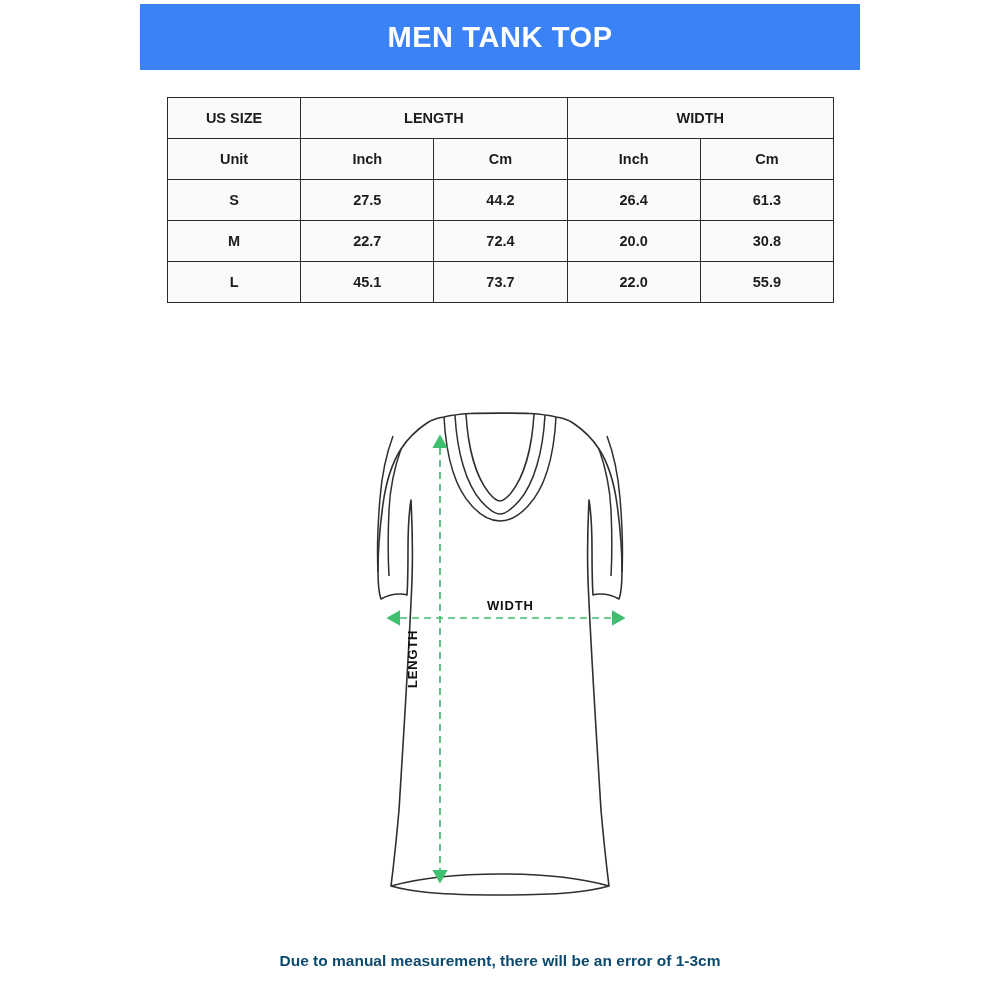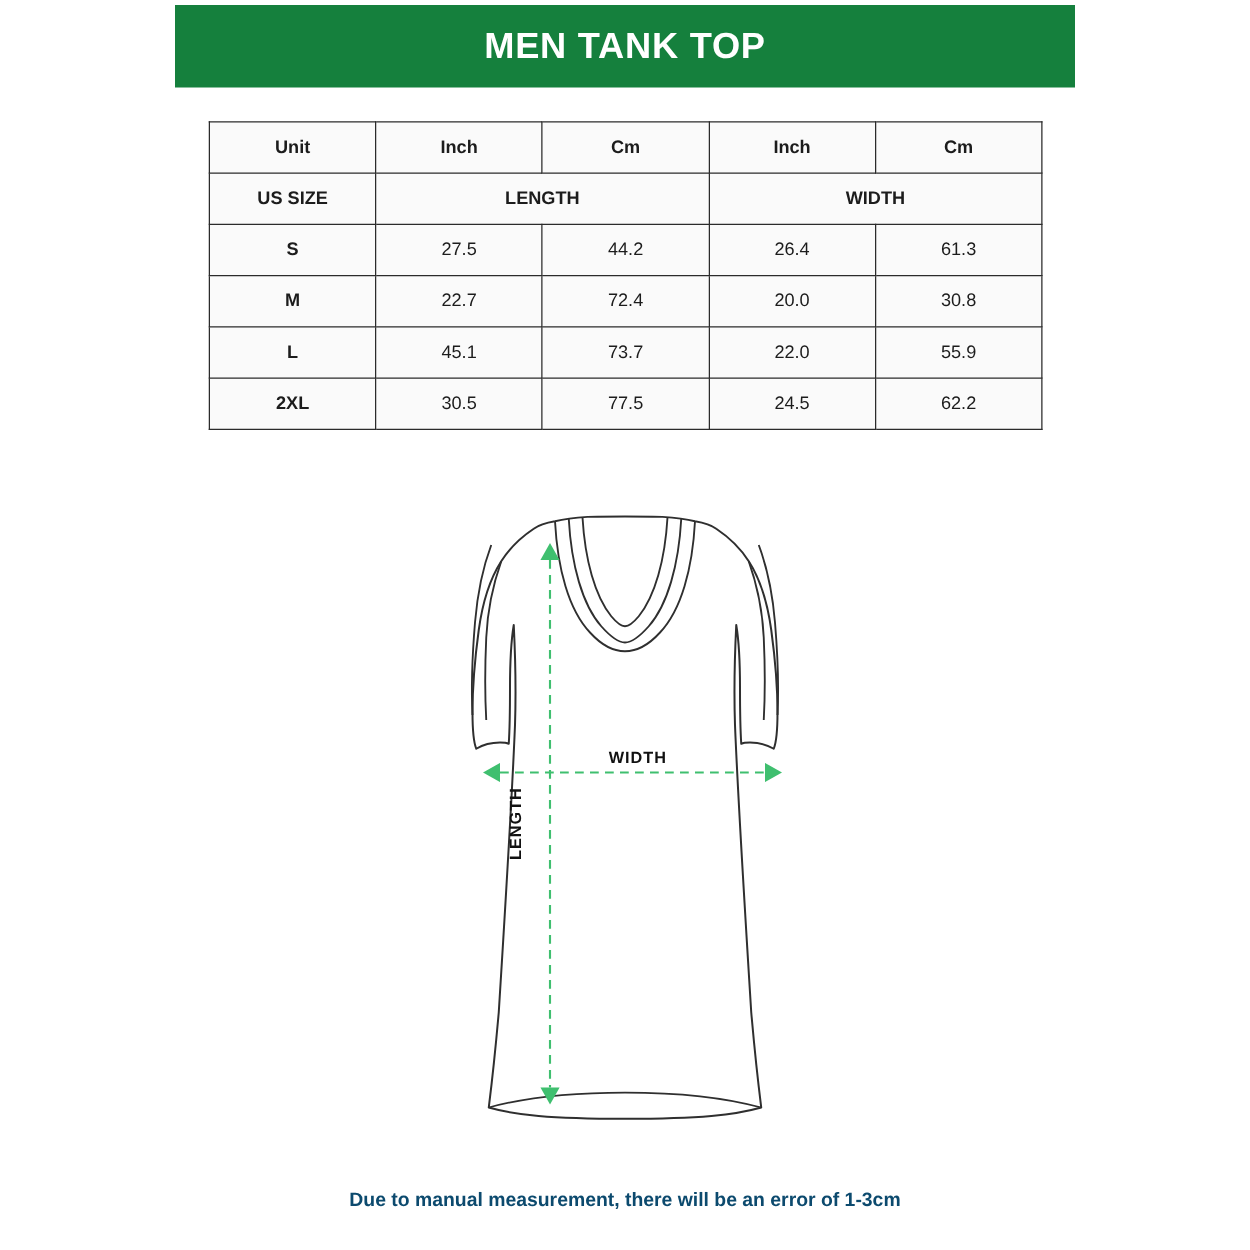--- a/index.html
+++ b/index.html
@@ -15,21 +15,21 @@
     overflow: hidden;
   }
 
   
   .header-banner {
     position: absolute;
     left: 140px;
     top: 4px;
     width: 720px;
     height: 66px;
-    background: #15803d;
+    background: #3b82f6;
     display: flex;
     align-items: center;
     justify-content: center;
   }
   .header-title {
     color: #ffffff;
     font-size: 29px;
     font-weight: bold;
     letter-spacing: 0.6px;
     font-family: "Liberation Sans", sans-serif;
@@ -50,20 +50,21 @@
   table.size-table td, table.size-table th {
     border: 1px solid #2b2b2b;
     height: 40px;
     text-align: center;
     vertical-align: middle;
     font-size: 14.5px;
     color: #1c1c1c;
     font-family: "Liberation Sans", sans-serif;
     background: #fafafa;
     padding: 0;
+    font-weight: bold;
   }
   table.size-table th {
     font-weight: bold;
   }
   table.size-table td.size-label {
     font-weight: bold;
   }
   table.size-table td.unit-label {
     font-weight: bold;
   }
@@ -126,31 +127,31 @@
   <table class="size-table">
     <colgroup>
       <col class="col-size">
         <col class="col-q">
         <col class="col-q">
         <col class="col-q">
         <col class="col-q">
     </colgroup>
     <thead>
       <tr>
+        <th rowspan="1">US SIZE</th>
+        <th colspan="2">LENGTH</th>
+        <th colspan="2">WIDTH</th>
+      </tr>
+      <tr>
         <td class="unit-label">Unit</td>
         <td class="unit-label">Inch</td>
         <td class="unit-label">Cm</td>
         <td class="unit-label">Inch</td>
         <td class="unit-label">Cm</td>
       </tr>
-      <tr>
-        <th rowspan="1">US SIZE</th>
-        <th colspan="2">LENGTH</th>
-        <th colspan="2">WIDTH</th>
-      </tr>
     </thead>
     <tbody>
       <tr>
         <td class="size-label">S</td>
         <td>27.5</td>
         <td>44.2</td>
         <td>26.4</td>
         <td>61.3</td>
       </tr>
       <tr>
@@ -159,27 +160,20 @@
         <td>72.4</td>
         <td>20.0</td>
         <td>30.8</td>
       </tr>
       <tr>
         <td class="size-label">L</td>
         <td>45.1</td>
         <td>73.7</td>
         <td>22.0</td>
         <td>55.9</td>
-      </tr>
-      <tr>
-        <td class="size-label">2XL</td>
-        <td>30.5</td>
-        <td>77.5</td>
-        <td>24.5</td>
-        <td>62.2</td>
       </tr>
     </tbody>
   </table>
 </div>
 
 <div class="diagram">
   <svg width="1000" height="520" viewBox="0 0 1000 520">
     <defs>
       <marker id="arrL" markerWidth="9" markerHeight="9" refX="8" refY="4.5" orient="auto">
         <path d="M8,0 L0,4.5 L8,9 z" fill="#3fbf6f"></path>

